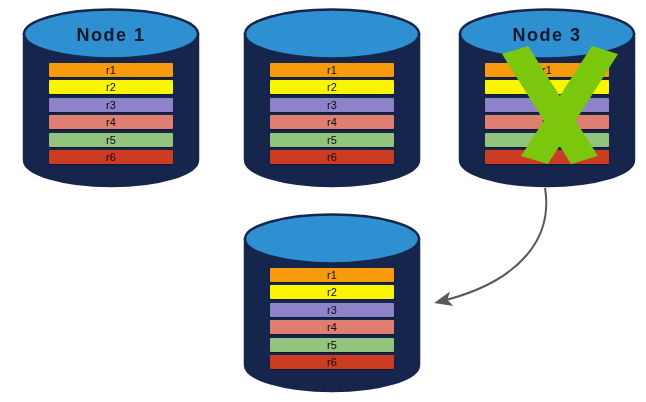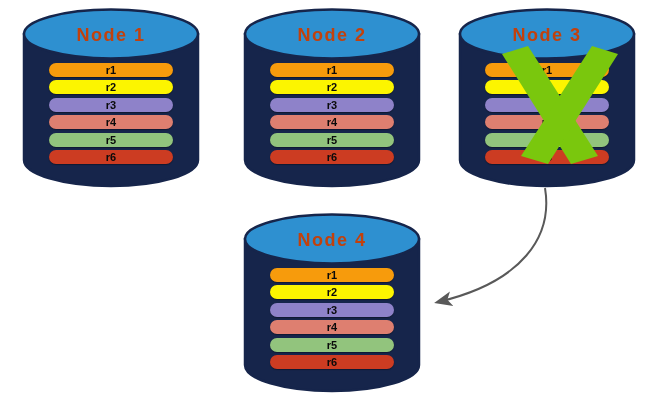--- a/index.html
+++ b/index.html
@@ -31,41 +31,41 @@
     width: 178px;
     height: 178px;
     overflow: visible;
   }
   .node-title {
     position: absolute;
     left: 0;
     top: 17px;
     width: 178px;
     text-align: center;
-    color: #c2410c;
+    color: #0f172a;
     font-size: 18px;
     font-weight: bold;
     letter-spacing: 1.5px;
     font-family: "Liberation Sans", sans-serif;
     pointer-events: none;
   }
   .rows {
     position: absolute;
     left: 27px;
     top: 55px;
     width: 124px;
   }
   .row-bar {
     position: relative;
     height: 14px;
     margin-bottom: 3.4px;
-    border-radius: 7px;
+    border-radius: 1px;
     text-align: center;
     font-size: 11px;
-    font-weight: bold;
+    font-weight: normal;
     color: #0a0a0a;
     line-height: 14px;
     font-family: "Liberation Sans", sans-serif;
     box-shadow: 0 1px 1px rgba(0,0,0,0.35);
   }
   .cross {
     position: absolute;
     left: 0; top: 0;
     width: 178px;
     height: 178px;
@@ -98,21 +98,20 @@
       <div class="row-bar" style="background:#92c47d">r5</div>
       <div class="row-bar" style="background:#cc3c22">r6</div>
     </div>
   </div>
 
   <div class="node" id="node-2" style="left:243px; top:8px;">
     <svg viewBox="0 0 178 178">
       <path d="M2,26 L2,152 A 87 26 0 0 0 176,152 L176,26 Z" fill="#16254b" stroke="#16254b" stroke-width="2.5"></path>
       <ellipse cx="89" cy="26" rx="87" ry="24.5" fill="#2e90d0" stroke="#16254b" stroke-width="2.5"></ellipse>
     </svg>
-    <div class="node-title">Node 2</div>
     <div class="rows">
       <div class="row-bar" style="background:#f79b0c">r1</div>
       <div class="row-bar" style="background:#fcf500">r2</div>
       <div class="row-bar" style="background:#8e82c9">r3</div>
       <div class="row-bar" style="background:#de7f70">r4</div>
       <div class="row-bar" style="background:#92c47d">r5</div>
       <div class="row-bar" style="background:#cc3c22">r6</div>
     </div>
   </div>
 
@@ -136,21 +135,20 @@
         <polygon points="134,38 160,46 90,156 63,148"></polygon>
       </g>
     </svg>
   </div>
 
   <div class="node" id="node-4" style="left:243px; top:213px;">
     <svg viewBox="0 0 178 178">
       <path d="M2,26 L2,152 A 87 26 0 0 0 176,152 L176,26 Z" fill="#16254b" stroke="#16254b" stroke-width="2.5"></path>
       <ellipse cx="89" cy="26" rx="87" ry="24.5" fill="#2e90d0" stroke="#16254b" stroke-width="2.5"></ellipse>
     </svg>
-    <div class="node-title">Node 4</div>
     <div class="rows">
       <div class="row-bar" style="background:#f79b0c">r1</div>
       <div class="row-bar" style="background:#fcf500">r2</div>
       <div class="row-bar" style="background:#8e82c9">r3</div>
       <div class="row-bar" style="background:#de7f70">r4</div>
       <div class="row-bar" style="background:#92c47d">r5</div>
       <div class="row-bar" style="background:#cc3c22">r6</div>
     </div>
   </div>
 

